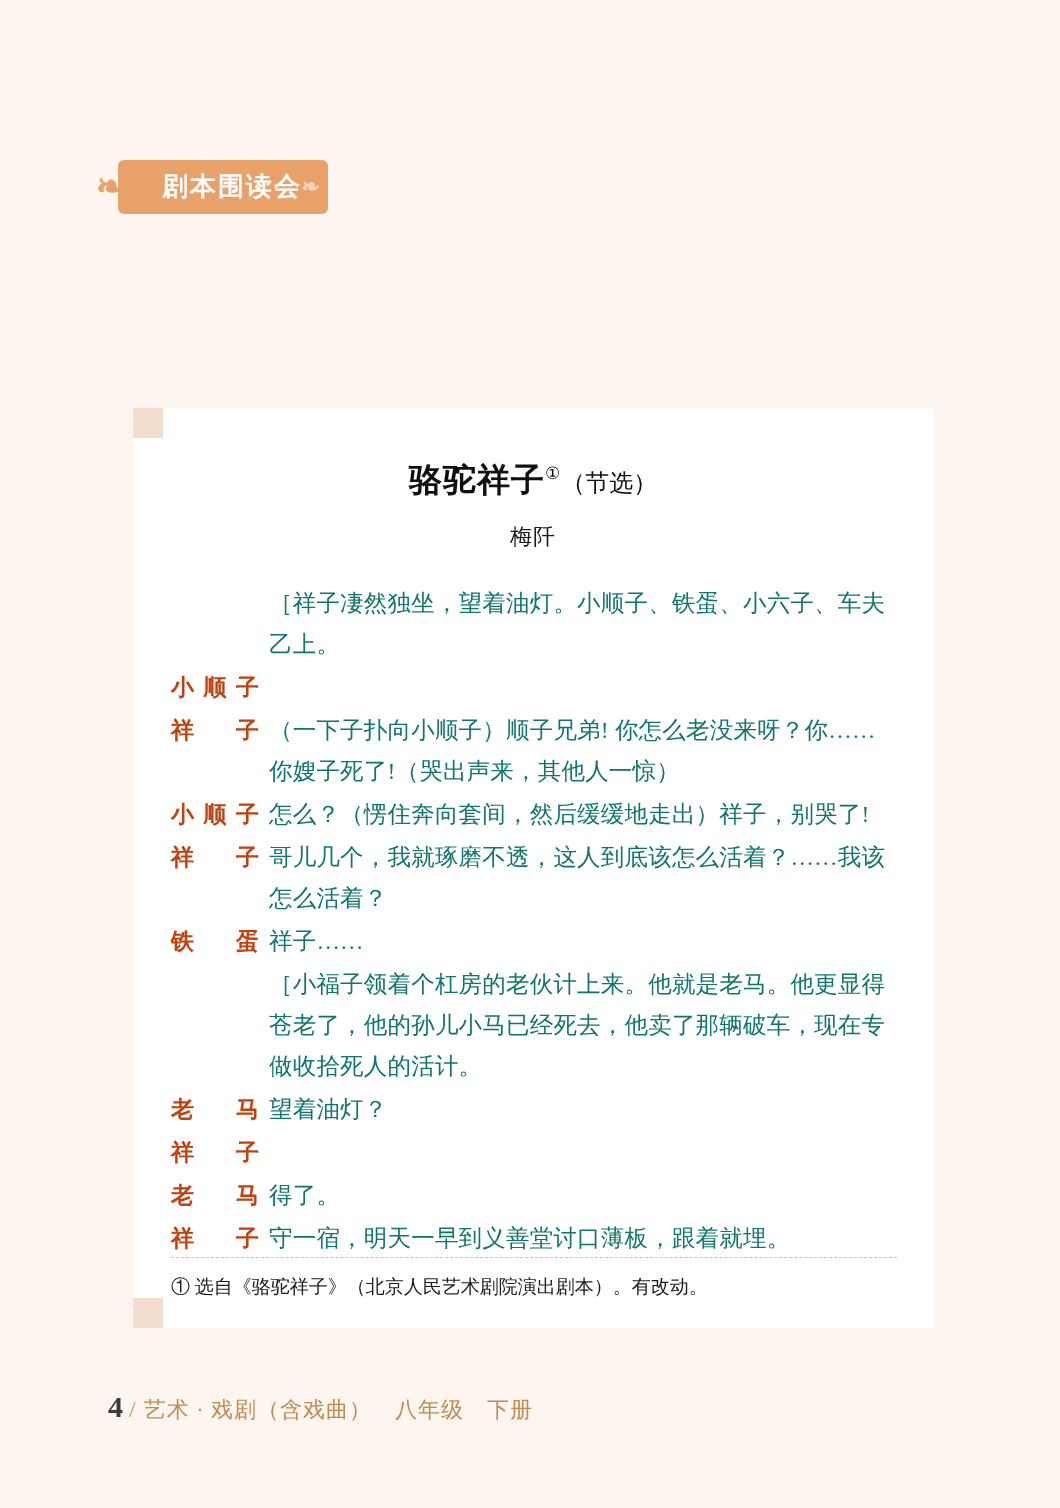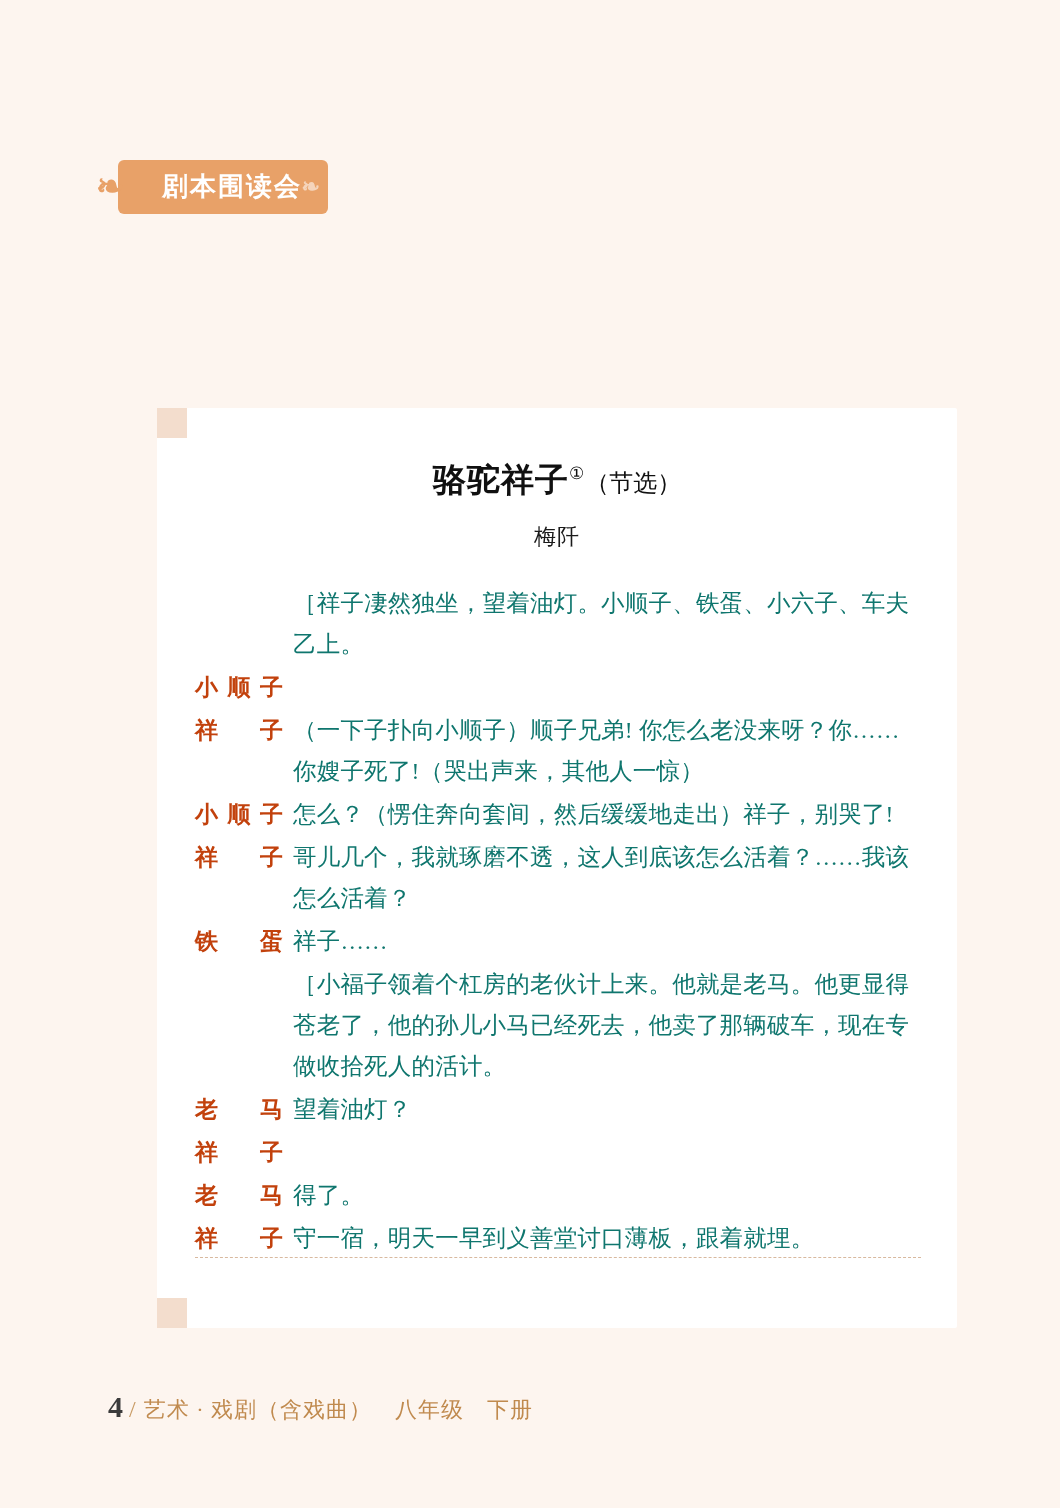--- a/index.html
+++ b/index.html
@@ -76,21 +76,20 @@
 
   
   .card {
     position: absolute;
     left: 133px;
     top: 408px;
     width: 800px;
     height: 920px;
     background: #ffffff;
     border-radius: 2px;
-    margin-left: 24px;
   }
   .card-corner {
     position: absolute;
     width: 30px;
     height: 30px;
     background: #f3ddcd;
   }
   .corner-tl { left: 0; top: 0; }
   .corner-bl { left: 0; bottom: 0; }
 
@@ -283,20 +282,21 @@
       </div>
 
       <div class="line">
         <div class="speaker">祥子</div>
         <div class="speech">守一宿，明天一早到义善堂讨口薄板，跟着就埋。</div>
       </div>
 
     </div>
 
     <div class="footnote-rule"></div>
+    <div class="footnote">① 选自《骆驼祥子》（北京人民艺术剧院演出剧本）。有改动。</div>
   </div>
 
   <div class="footer">
     <span class="folio">4</span>
     <span class="folio-slash">/</span>
     <span class="footer-text">艺术 · 戏剧（含戏曲）　八年级　下册</span>
   </div>
 
 </div>
 

